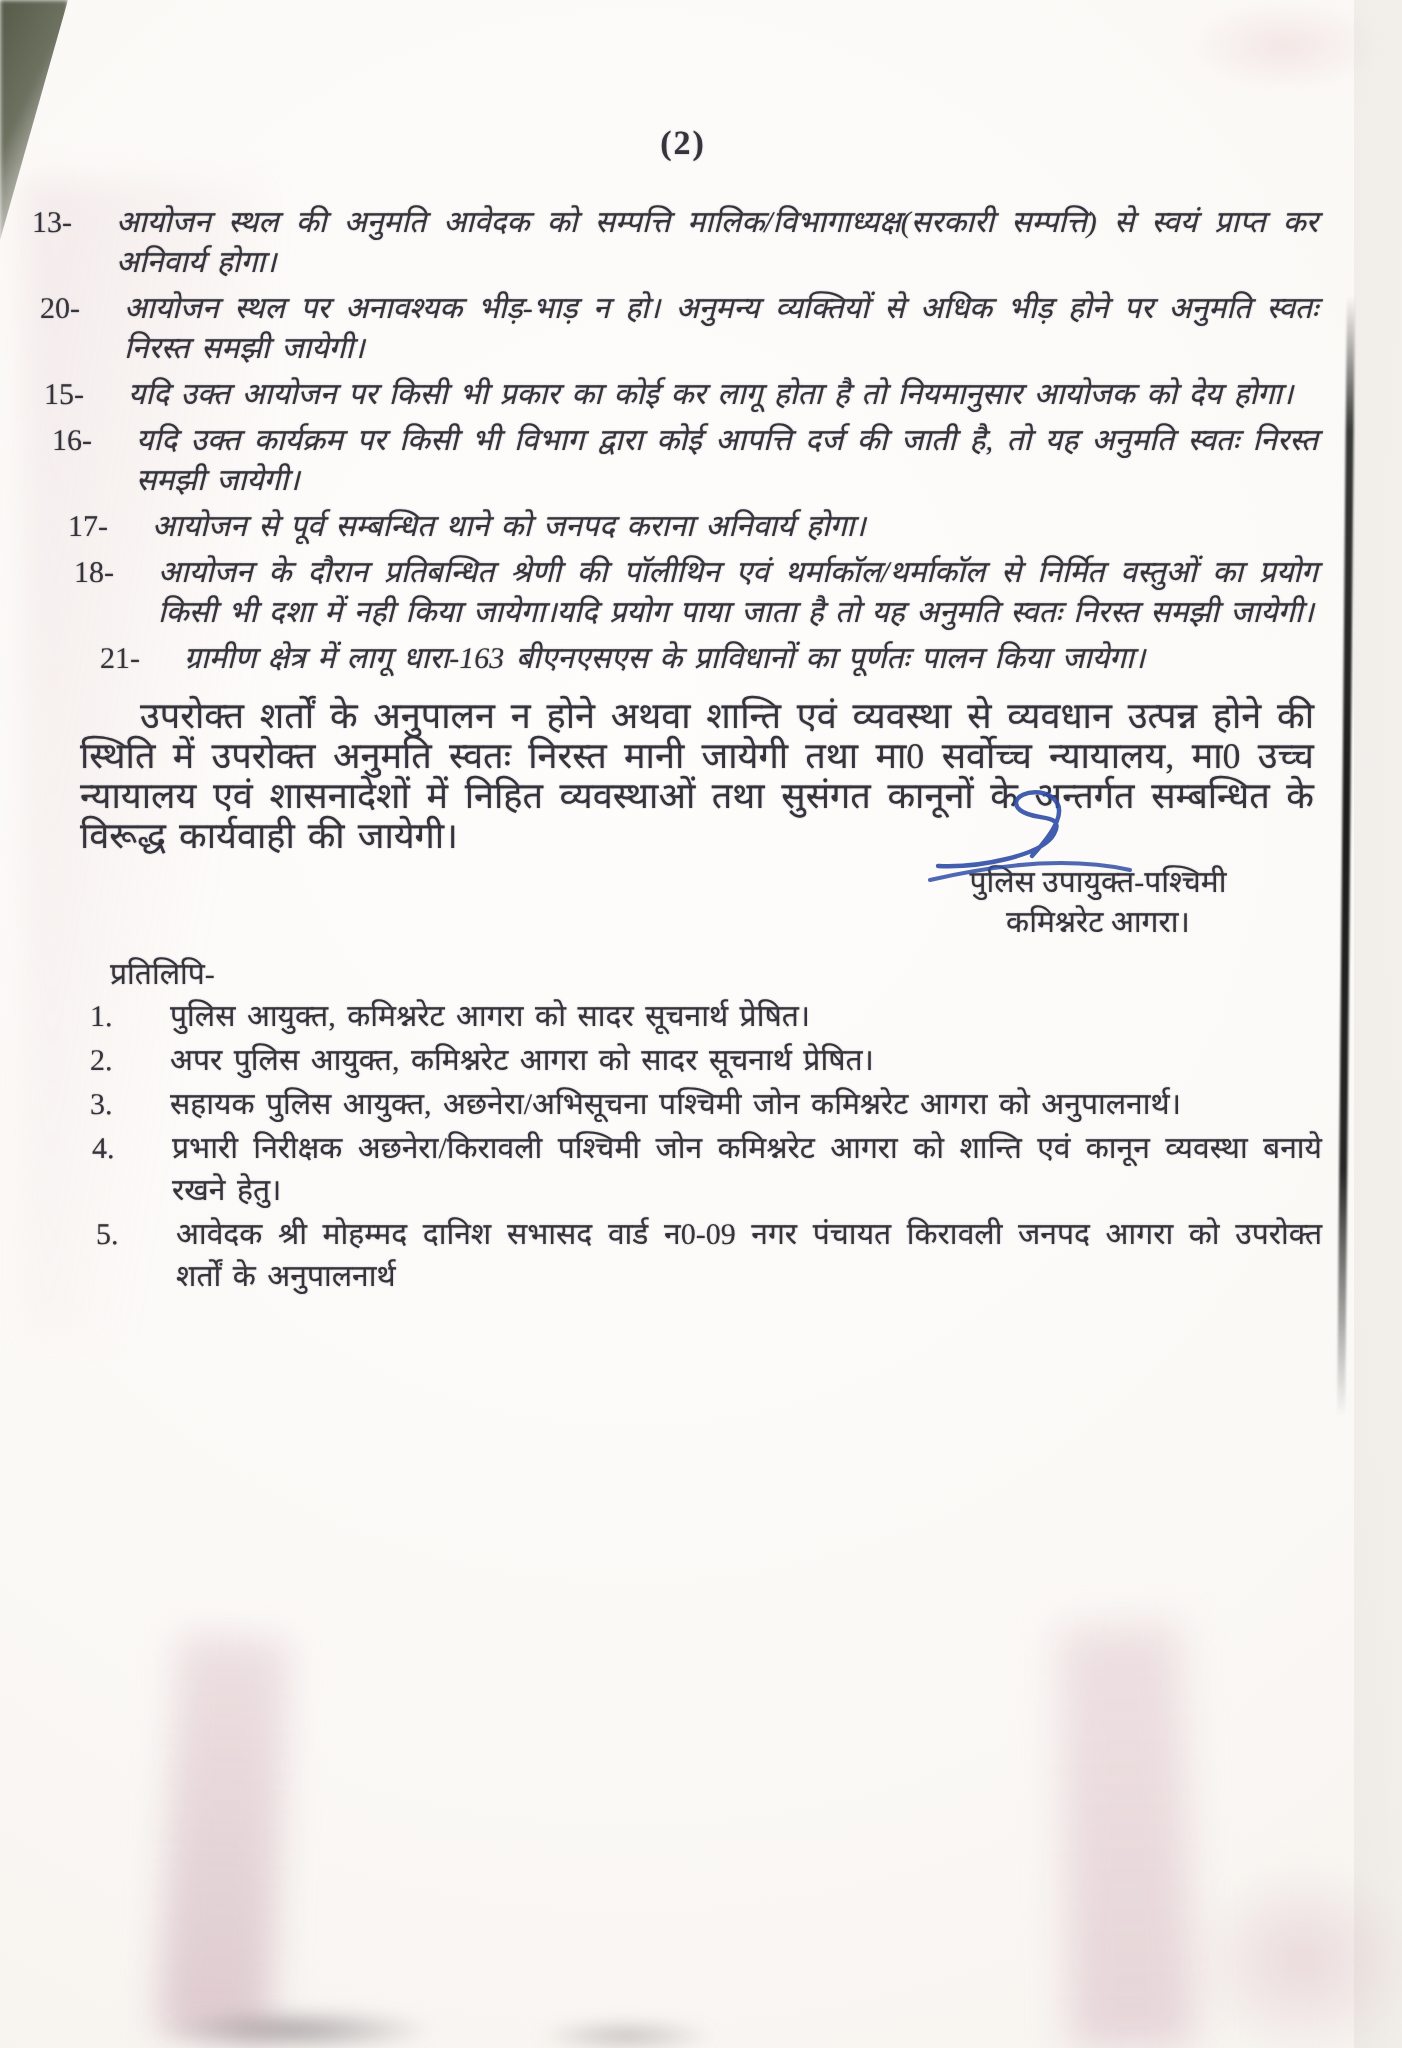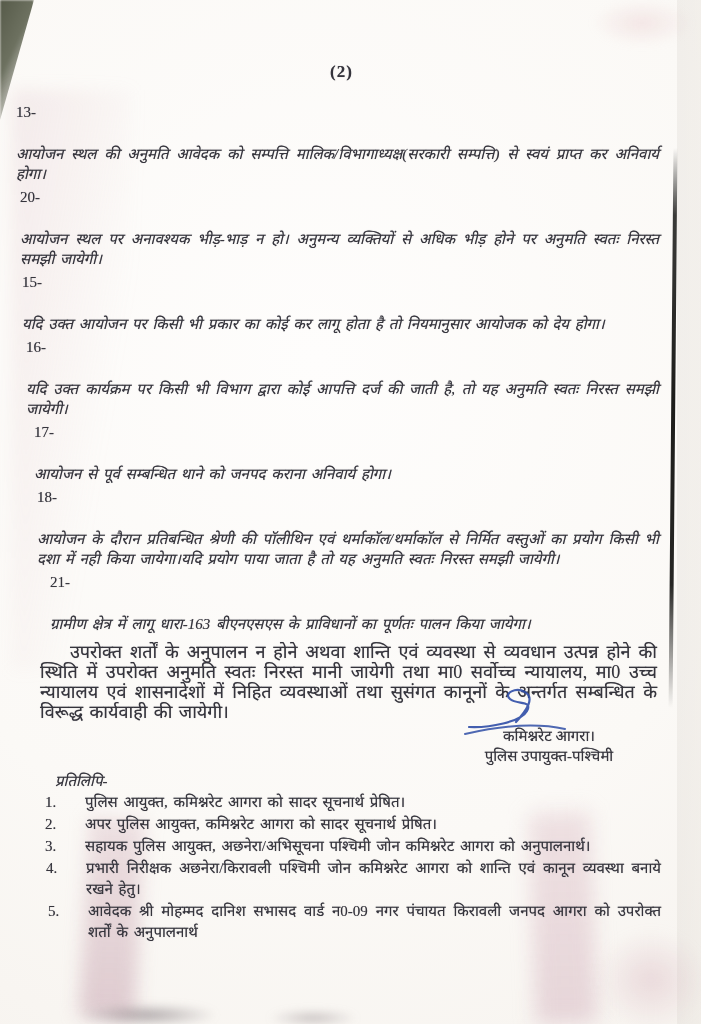--- a/index.html
+++ b/index.html
@@ -17,33 +17,33 @@
   .content{
     position:relative;z-index:2;
     text-shadow:0 0 0.7px rgba(55,54,66,.55);
     font-weight:500;
   }
   .pagenum{
     margin:62px 0 0 -18px;text-align:center;
     font-size:17px;font-weight:700;letter-spacing:1px;
   }
   .terms{margin-top:20px;padding-right:42px;font-size:15px;line-height:20px;}
-  .trow{display:flex;margin-bottom:3px;flex-direction:column;}
+  .trow{display:flex;margin-bottom:3px;}
   .tnum{flex:0 0 42px;}
   .ttext{flex:1;text-align:justify;word-spacing:2px;font-style:italic;}
   .closing{
     margin:8px 44px 0 40px;font-size:18px;line-height:20px;
     text-indent:30px;text-align:justify;word-spacing:2px;
   }
   .signblock{
     position:relative;width:212px;margin:4px 46px 0 auto;
     text-align:center;font-size:15px;line-height:20px;
   }
   .sig-svg{position:absolute;left:18px;top:-40px;z-index:3;}
-  .copyhead{margin:4px 0 2px 55px;font-size:15px;font-style:italic;}
+  .copyhead{margin:4px 0 2px 55px;font-size:15px;}
   .copies{margin-top:2px;padding-right:40px;font-size:15px;line-height:21px;}
   .crow{display:flex;margin-bottom:1px;}
   .cnum{flex:0 0 40px;}
   .ctext{flex:1;text-align:justify;word-spacing:2px;}
 
   
   .deco{position:absolute;pointer-events:none;}
   .corner-tl{
     left:0;top:0;width:34px;height:120px;z-index:1;
     background:linear-gradient(115deg,#565a49 0%,#6d7160 40%,rgba(150,150,140,.35) 72%,transparent 85%);
@@ -146,22 +146,22 @@
       </div>
     </div>
 
     <p class="closing">उपरोक्त शर्तों के अनुपालन न होने अथवा शान्ति एवं व्यवस्था से व्यवधान उत्पन्न होने की स्थिति में उपरोक्त अनुमति स्वतः निरस्त मानी जायेगी तथा मा0 सर्वोच्च न्यायालय, मा0 उच्च न्यायालय एवं शासनादेशों में निहित व्यवस्थाओं तथा सुसंगत कानूनों के अन्तर्गत सम्बन्धित के विरूद्ध कार्यवाही की जायेगी।</p>
 
     <div class="signblock">
       <svg class="sig-svg" width="108" height="56" viewBox="0 0 108 56" fill="none" xmlns="http://www.w3.org/2000/svg">
         <path d="M55 36 C 66 24, 74 12, 64 6 C 55 1, 42 7, 49 13 C 56 19, 72 14, 66 25 C 60 36, 28 42, 8 41" stroke="#2f4da6" stroke-width="2.2" stroke-linecap="round" fill="none" opacity="0.9"></path>
         <path d="M4 48 C 34 41, 72 36, 104 43" stroke="#2f4da6" stroke-width="2" stroke-linecap="round" fill="none" opacity="0.85"></path>
       </svg>
+      <div>पुलिस उपायुक्त-पश्चिमी</div>
       <div>कमिश्नरेट आगरा।</div>
-      <div>पुलिस उपायुक्त-पश्चिमी</div>
     </div>
 
     <div class="copyhead">प्रतिलिपि-</div>
 
     <div class="copies">
       <div class="crow" style="margin-left:45px">
         <span class="cnum">1.</span>
         <span class="ctext">पुलिस आयुक्त, कमिश्नरेट आगरा को सादर सूचनार्थ प्रेषित।</span>
       </div>
       <div class="crow" style="margin-left:45px">

